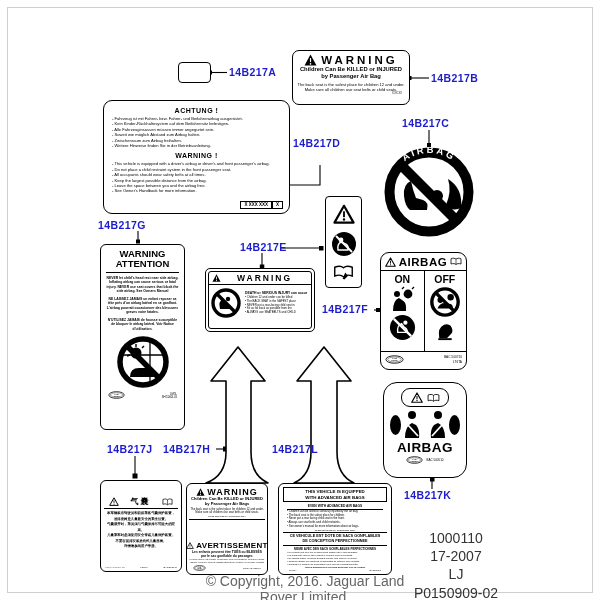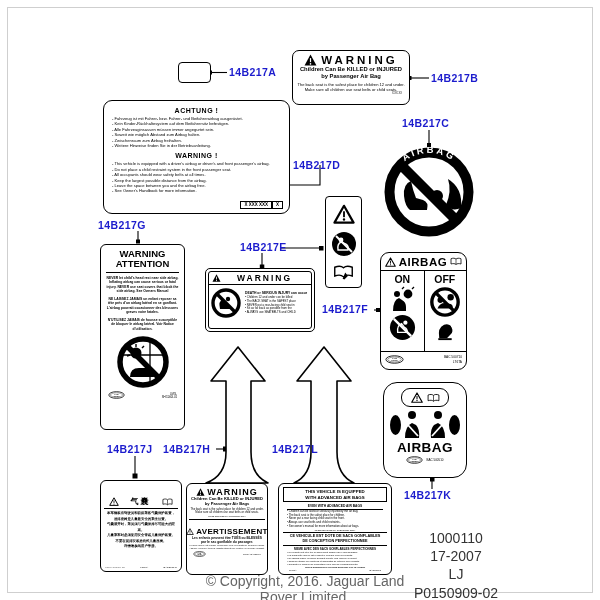--- a/index.html
+++ b/index.html
@@ -51,21 +51,21 @@
   .j-head{height:13px;display:flex;align-items:center;justify-content:space-between;border-bottom:1px solid #000;padding:0 5px;}
   .j-title{font-size:8px;font-weight:bold;letter-spacing:2px;}
   .j-line{font-size:3.4px;font-weight:bold;text-align:center;line-height:1.62;}
   .j-foot{position:absolute;left:4px;right:4px;bottom:2px;display:flex;justify-content:space-between;font-size:2.5px;}
   
   .h-head{display:flex;align-items:center;justify-content:center;gap:2px;margin-top:2px;}
   .h-wt{font-size:9px;font-weight:bold;letter-spacing:1px;}
   .h-b1{font-size:4.1px;font-weight:bold;line-height:1.2;text-align:center;}
   .h-s{font-size:2.8px;text-align:center;line-height:1.25;}
   .h-tiny{font-size:2px;text-align:center;}
-  .h-sec2{border-top:1.2px solid #000;margin-top:2px;padding-top:5px;}
+  .h-sec2{border-top:1.2px solid #000;margin-top:2px;padding-top:19px;}
   .h-at{font-size:8px;font-weight:bold;letter-spacing:.3px;}
   .h-f1{font-size:3.3px;font-weight:bold;text-align:center;line-height:1.25;}
   .h-foot{display:flex;align-items:center;justify-content:space-between;padding:0 4px;margin-top:1px;}
   
   .l-box{border:1px solid #000;margin:2px 2px 1px;padding:1px 0;font-size:4.4px;font-weight:bold;text-align:center;line-height:1.25;}
   .l-sub{font-size:3.3px;font-weight:bold;text-align:center;border-bottom:.6px solid #000;margin:0 6px;padding:1px 0;}
   .l-li{font-size:2.8px;line-height:1.3;text-align:left;margin-left:6px;white-space:nowrap;}
   .l-note{font-size:2.2px;text-align:center;margin:1px 0;}
   .l-box2{border-top:1px solid #000;border-bottom:1px solid #000;margin:1px 2px;padding:1px 0;font-size:3.8px;font-weight:bold;text-align:center;line-height:1.25;}
   .l-sub2{font-size:3px;font-weight:bold;text-align:center;margin-top:1px;}
@@ -440,21 +440,21 @@
     <div class="l-note2">CETTE ETIQUETTE DOIT ETRE ENLEVEE PAR LE CLIENT</div>
     <div class="l-foot">
       <span>L7MTA</span>
       <span>BAC50001</span>
     </div>
   </div>
 
   <div class="callout" style="left:229px;top:66px;text-align:center;">14B217A</div>
   <div class="callout" style="left:431px;top:72px;">14B217B</div>
   <div class="callout" style="left:402px;top:117px;">14B217C</div>
-  <div class="callout" style="left:293px;top:159px;">14B217D</div>
+  <div class="callout" style="left:293px;top:137px;">14B217D</div>
   <div class="callout" style="left:240px;top:241px;">14B217E</div>
   <div class="callout" style="left:322px;top:303px;">14B217F</div>
   <div class="callout" style="left:98px;top:219px;">14B217G</div>
   <div class="callout" style="left:163px;top:443px;">14B217H</div>
   <div class="callout" style="left:107px;top:443px;">14B217J</div>
   <div class="callout" style="left:404px;top:489px;">14B217K</div>
   <div class="callout" style="left:272px;top:443px;">14B217L</div>
 
   <div class="docinfo">
     <div>1000110</div>

